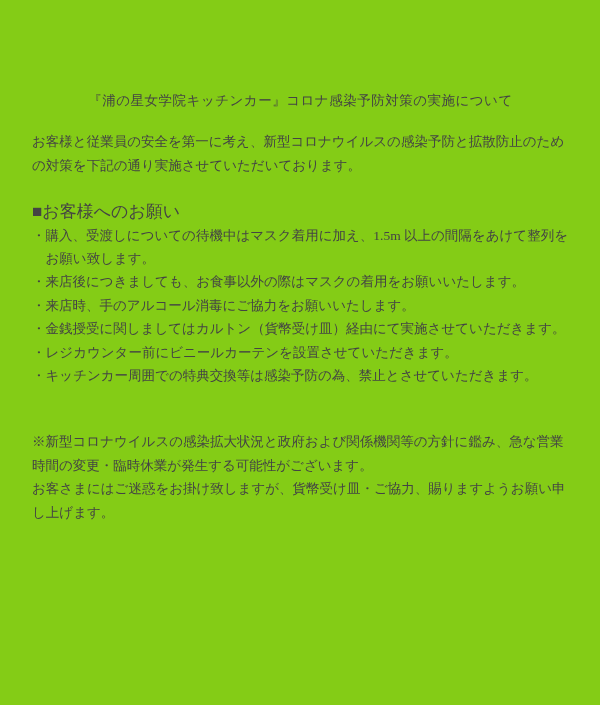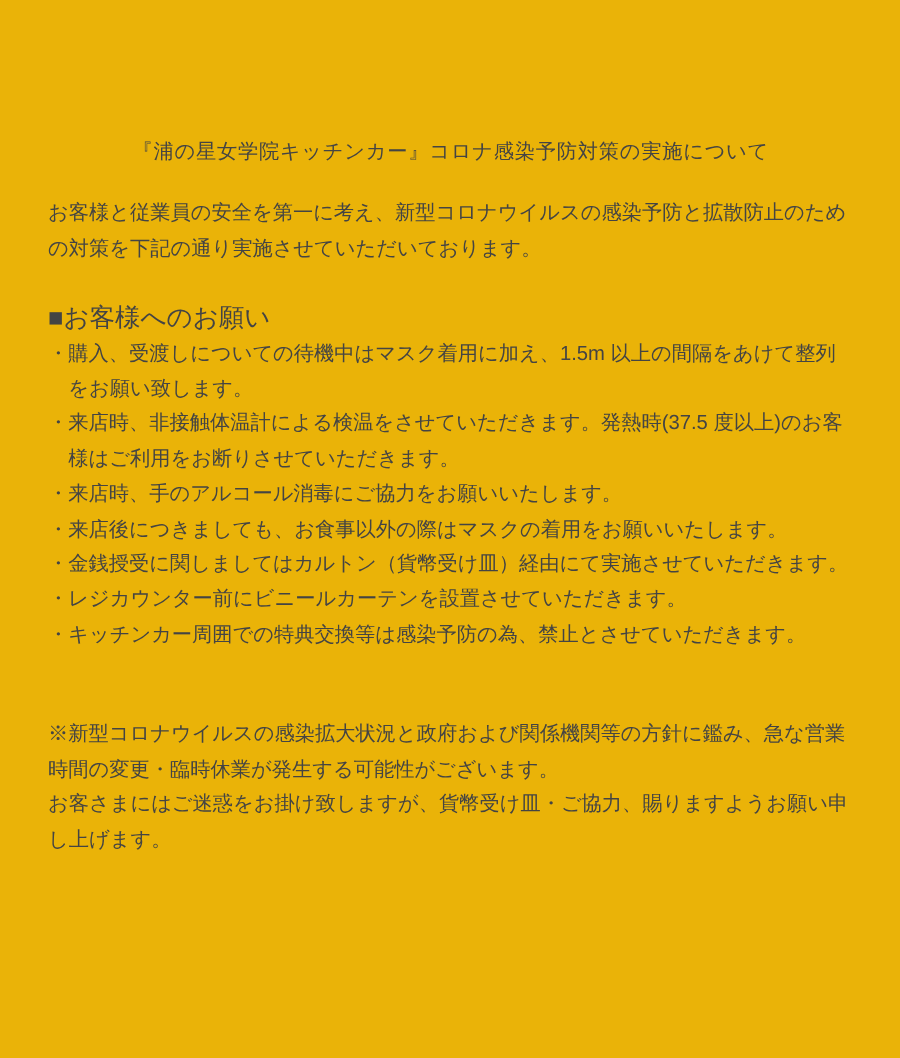--- a/index.html
+++ b/index.html
@@ -5,23 +5,23 @@
   html, body {
     margin: 0;
     padding: 0;
     background: #ffffff;
   }
   .page {
     position: relative;
     width: 600px;
     height: 705px;
     box-sizing: border-box;
-    background: #eab308;
+    background: #84cc16;
     color: #444444;
-    font-family: Liberation Sans, sans-serif;
+    font-family: Liberation Serif, serif;
     font-size: 13.5px;
     line-height: 23.4px;
     padding: 89px 31px 0 32px;
     overflow: hidden;
   }
   .doc-title {
     font-size: 13.5px;
     font-weight: normal;
     text-align: center;
     margin: 0;
@@ -58,23 +58,22 @@
 
   <h1 class="doc-title">『浦の星女学院キッチンカー』コロナ感染予防対策の実施について</h1>
 
   <p class="intro">お客様と従業員の安全を第一に考え、新型コロナウイルスの感染予防と拡散防止のための対策を下記の通り実施させていただいております。</p>
 
   <div class="section">
     <h2 class="section-heading">■お客様へのお願い</h2>
 
     <ul class="request-list">
       <li>・購入、受渡しについての待機中はマスク着用に加え、1.5m 以上の間隔をあけて整列をお願い致します。</li>
-      <li>・来店時、非接触体温計による検温をさせていただきます。発熱時(37.5 度以上)のお客様はご利用をお断りさせていただきます。</li>
+      <li>・来店後につきましても、お食事以外の際はマスクの着用をお願いいたします。</li>
       <li>・来店時、手のアルコール消毒にご協力をお願いいたします。</li>
-      <li>・来店後につきましても、お食事以外の際はマスクの着用をお願いいたします。</li>
       <li>・金銭授受に関しましてはカルトン（貨幣受け皿）経由にて実施させていただきます。</li>
       <li>・レジカウンター前にビニールカーテンを設置させていただきます。</li>
       <li>・キッチンカー周囲での特典交換等は感染予防の為、禁止とさせていただきます。</li>
     </ul>
   </div>
 
   <div class="notes">
     <p>※新型コロナウイルスの感染拡大状況と政府および関係機関等の方針に鑑み、急な営業時間の変更・臨時休業が発生する可能性がございます。</p>
     <p>お客さまにはご迷惑をお掛け致しますが、貨幣受け皿・ご協力、賜りますようお願い申し上げます。</p>
   </div>

